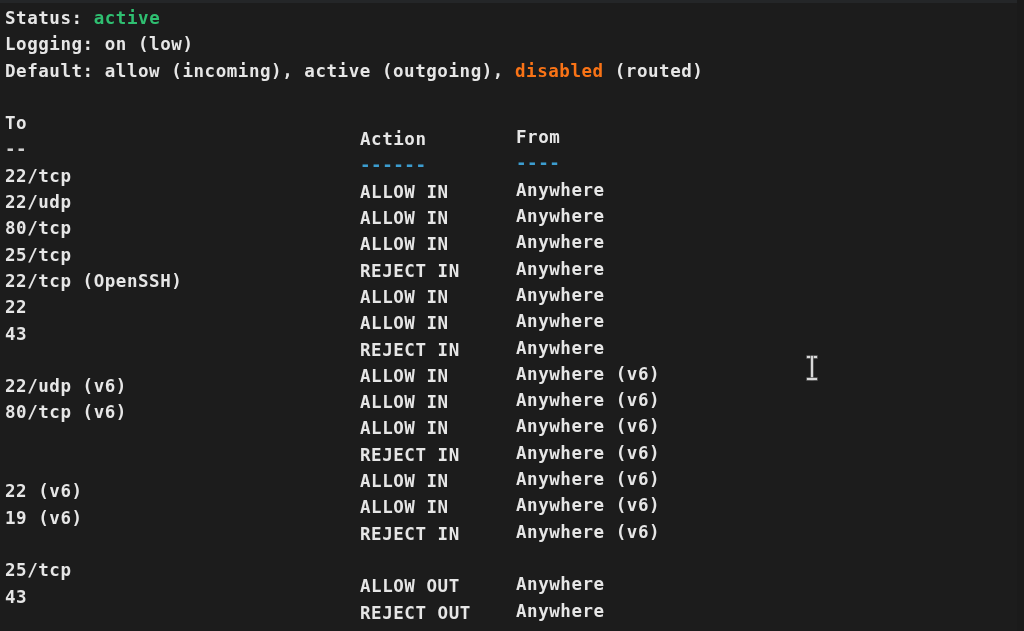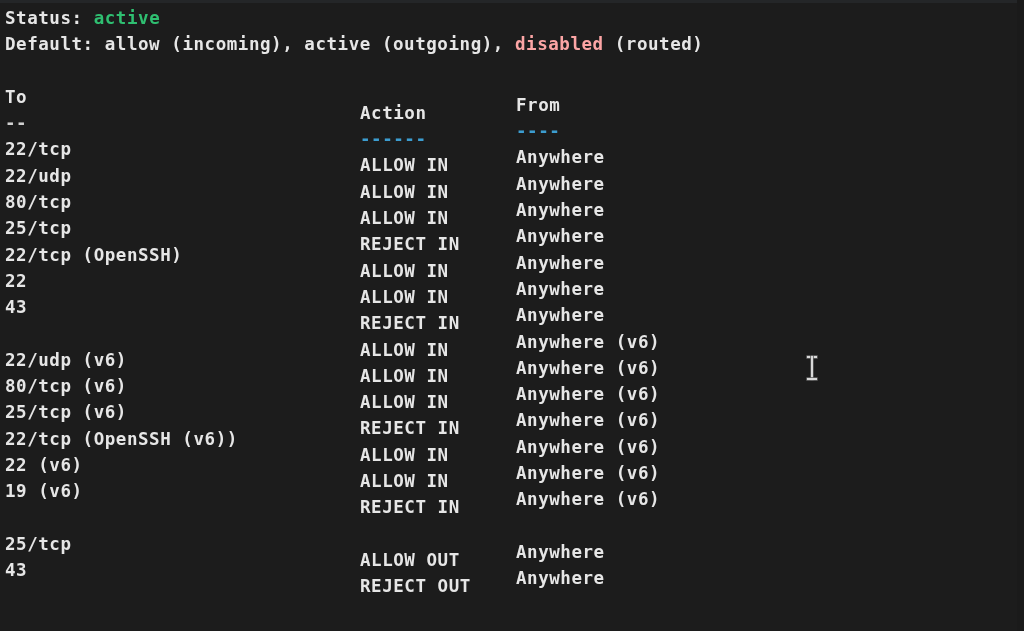--- a/index.html
+++ b/index.html
@@ -55,25 +55,25 @@
     top: 0;
   }
   .col-action {
     position: absolute;
     left: 355px;
     top: 16px;
   }
   .col-from {
     position: absolute;
     left: 511px;
-    top: 8px;
+    top: 14px;
   }
 
   .c-green  { color: #2fbf71; }
-  .c-yellow { color: #fca5a5; }
+  .c-yellow { color: #f97316; }
   .c-blue   { color: #3c9dd0; }
   .c-white  { color: #e6e6e6; }
   .c-dim    { color: #cfcfcf; }
 
   #text-cursor {
     position: absolute;
     left: 805px;
     top: 355px;
     width: 14px;
     height: 26px;
@@ -84,20 +84,21 @@
 <body>
 
 <div id="terminal">
 
   <div id="top-band"></div>
 
   <div id="screen-body">
 
     <div class="line"><span class="c-white">Status:</span> <span class="c-green">active</span></div>
 
+    <div class="line"><span class="c-white">Logging:</span> <span class="c-white">on (low)</span></div>
 
     <div class="line"><span class="c-white">Default:</span> <span class="c-white">allow (incoming),</span> <span class="c-white">active (outgoing),</span> <span class="c-yellow">disabled</span> <span class="c-white">(routed)</span></div>
 
 
     <div class="line blank">&nbsp;</div>
 
     <div class="rule">
       <span class="col-to c-white">To</span>
       <span class="col-action c-white">Action</span>
       <span class="col-from c-white">From</span>
@@ -113,22 +114,22 @@
         <div class="rule"><span class="col-to c-white">22/tcp</span><span class="col-action c-white">ALLOW IN</span><span class="col-from c-white">Anywhere</span></div>
         <div class="rule"><span class="col-to c-white">22/udp</span><span class="col-action c-white">ALLOW IN</span><span class="col-from c-white">Anywhere</span></div>
         <div class="rule"><span class="col-to c-white">80/tcp</span><span class="col-action c-white">ALLOW IN</span><span class="col-from c-white">Anywhere</span></div>
         <div class="rule"><span class="col-to c-white">25/tcp</span><span class="col-action c-white">REJECT IN</span><span class="col-from c-white">Anywhere</span></div>
         <div class="rule"><span class="col-to c-white">22/tcp (OpenSSH)</span><span class="col-action c-white">ALLOW IN</span><span class="col-from c-white">Anywhere</span></div>
         <div class="rule"><span class="col-to c-white">22</span><span class="col-action c-white">ALLOW IN</span><span class="col-from c-white">Anywhere</span></div>
         <div class="rule"><span class="col-to c-white">43</span><span class="col-action c-white">REJECT IN</span><span class="col-from c-white">Anywhere</span></div>
         <div class="rule"><span class="col-action c-white">ALLOW IN</span><span class="col-from c-white">Anywhere (v6)</span></div>
         <div class="rule"><span class="col-to c-white">22/udp (v6)</span><span class="col-action c-white">ALLOW IN</span><span class="col-from c-white">Anywhere (v6)</span></div>
         <div class="rule"><span class="col-to c-white">80/tcp (v6)</span><span class="col-action c-white">ALLOW IN</span><span class="col-from c-white">Anywhere (v6)</span></div>
-        <div class="rule"><span class="col-to c-white">25/tcp (v6)</span><span class="col-action c-white">REJECT IN</span><span class="col-from c-white">Anywhere (v6)</span></div>
-        <div class="rule"><span class="col-to c-white">22/tcp (OpenSSH (v6))</span><span class="col-action c-white">ALLOW IN</span><span class="col-from c-white">Anywhere (v6)</span></div>
+        <div class="rule"><span class="col-action c-white">REJECT IN</span><span class="col-from c-white">Anywhere (v6)</span></div>
+        <div class="rule"><span class="col-action c-white">ALLOW IN</span><span class="col-from c-white">Anywhere (v6)</span></div>
         <div class="rule"><span class="col-to c-white">22 (v6)</span><span class="col-action c-white">ALLOW IN</span><span class="col-from c-white">Anywhere (v6)</span></div>
         <div class="rule"><span class="col-to c-white">19 (v6)</span><span class="col-action c-white">REJECT IN</span><span class="col-from c-white">Anywhere (v6)</span></div>
       </div>
 
     <div class="line blank">&nbsp;</div>
 
     <div id="rules-out">
         <div class="rule"><span class="col-to c-white">25/tcp</span><span class="col-action c-white">ALLOW OUT</span><span class="col-from c-white">Anywhere</span></div>
         <div class="rule"><span class="col-to c-white">43</span><span class="col-action c-white">REJECT OUT</span><span class="col-from c-white">Anywhere</span></div>
       </div>

